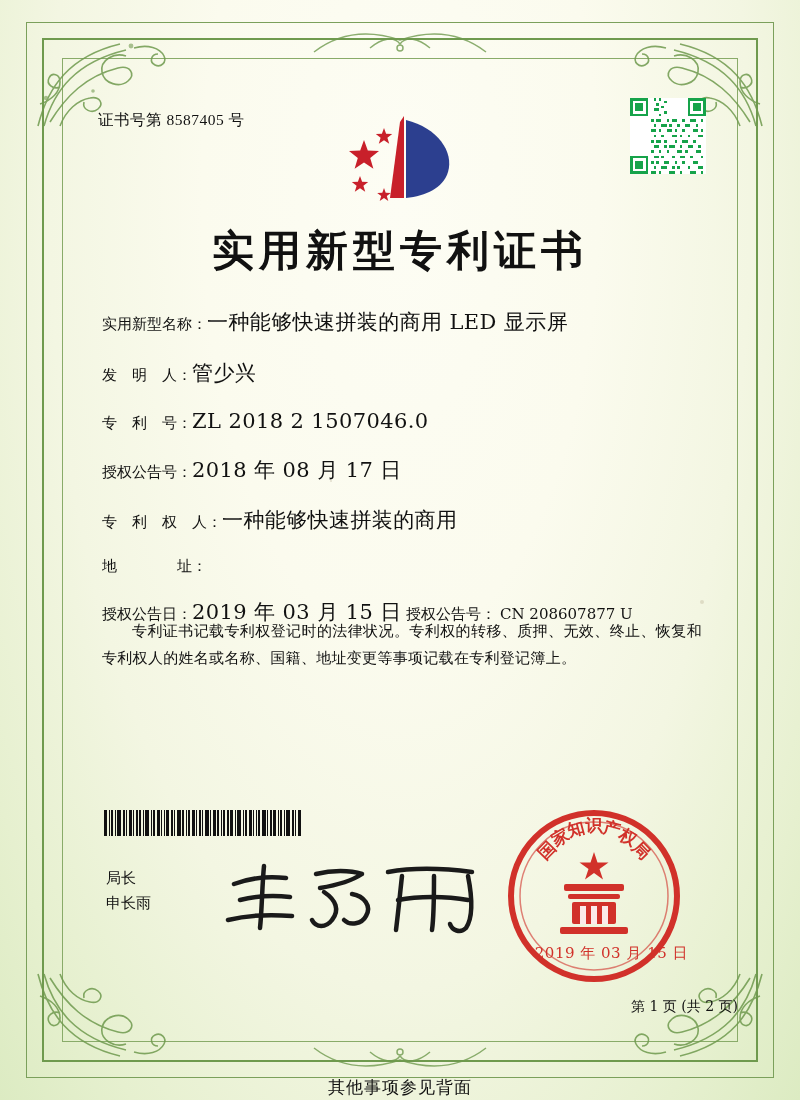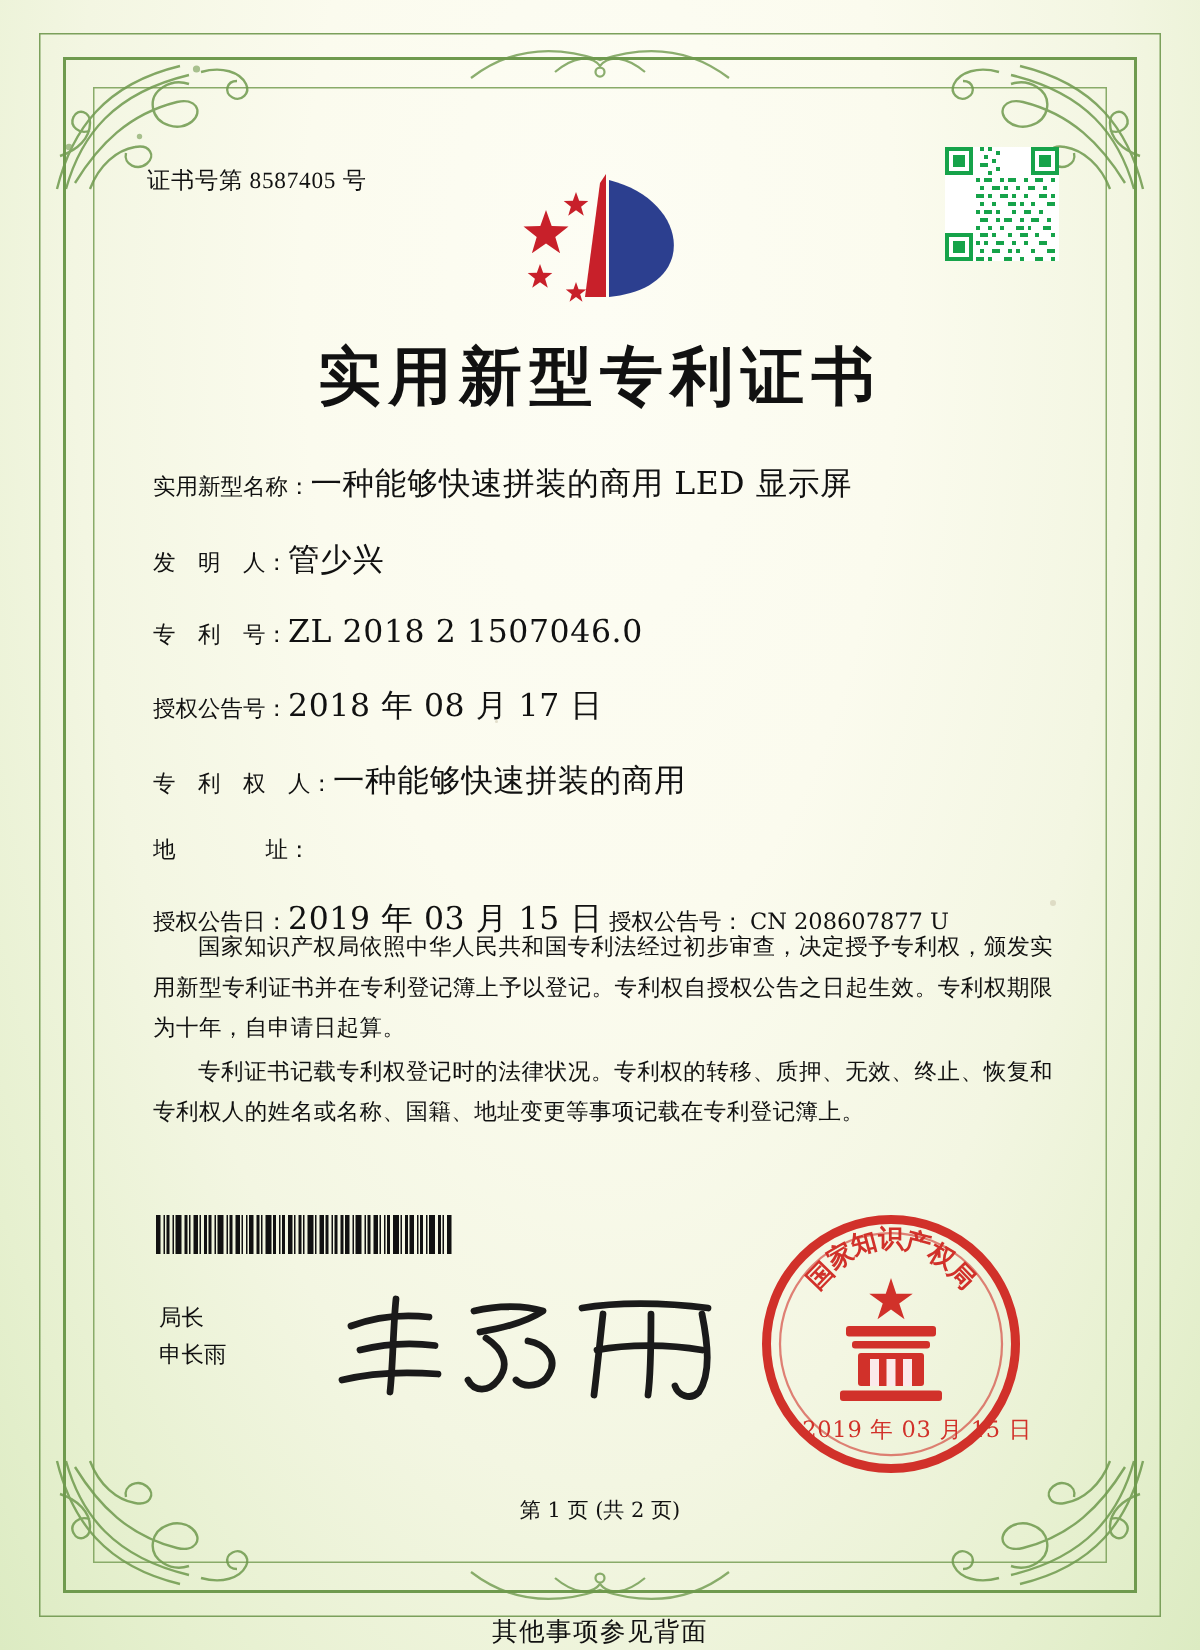--- a/index.html
+++ b/index.html
@@ -221,21 +221,21 @@
     font-size: 15px;
     color: #d1312a;
     font-family: "DejaVu Serif", serif;
     letter-spacing: 0.5px;
   }
 
   .page-no {
     position: absolute;
     left: 0; right: 0;
     top: 940px;
-    text-align: center;
+    text-align: right;
     font-size: 14px;
     color: #111;
     font-family: "DejaVu Serif", serif;
   }
 
   .footer-note {
     position: absolute;
     left: 0; right: 0;
     bottom: 1px;
     text-align: center;
@@ -485,21 +485,20 @@
       </div>
       <div class="field-row split">
         <span class="field-label">授权公告日：</span>
         <span class="field-value">2019 年 03 月 15 日</span>
         <span class="field-label2">授权公告号：</span>
         <span class="field-value2">CN 208607877 U</span>
       </div>
     </div>
 
     <div class="paragraphs">
-      <p>国家知识产权局依照中华人民共和国专利法经过初步审查，决定授予专利权，颁发实用新型专利证书并在专利登记簿上予以登记。专利权自授权公告之日起生效。专利权期限为十年，自申请日起算。</p>
       <p>专利证书记载专利权登记时的法律状况。专利权的转移、质押、无效、终止、恢复和专利权人的姓名或名称、国籍、地址变更等事项记载在专利登记簿上。</p>
     </div>
 
     <div class="barcode">
       <i style="width:3px"></i>
         <i style="width:1px"></i>
         <i style="width:2px"></i>
         <i style="width:1px"></i>
       <i style="width:4px"></i>
         <i style="width:2px"></i>

